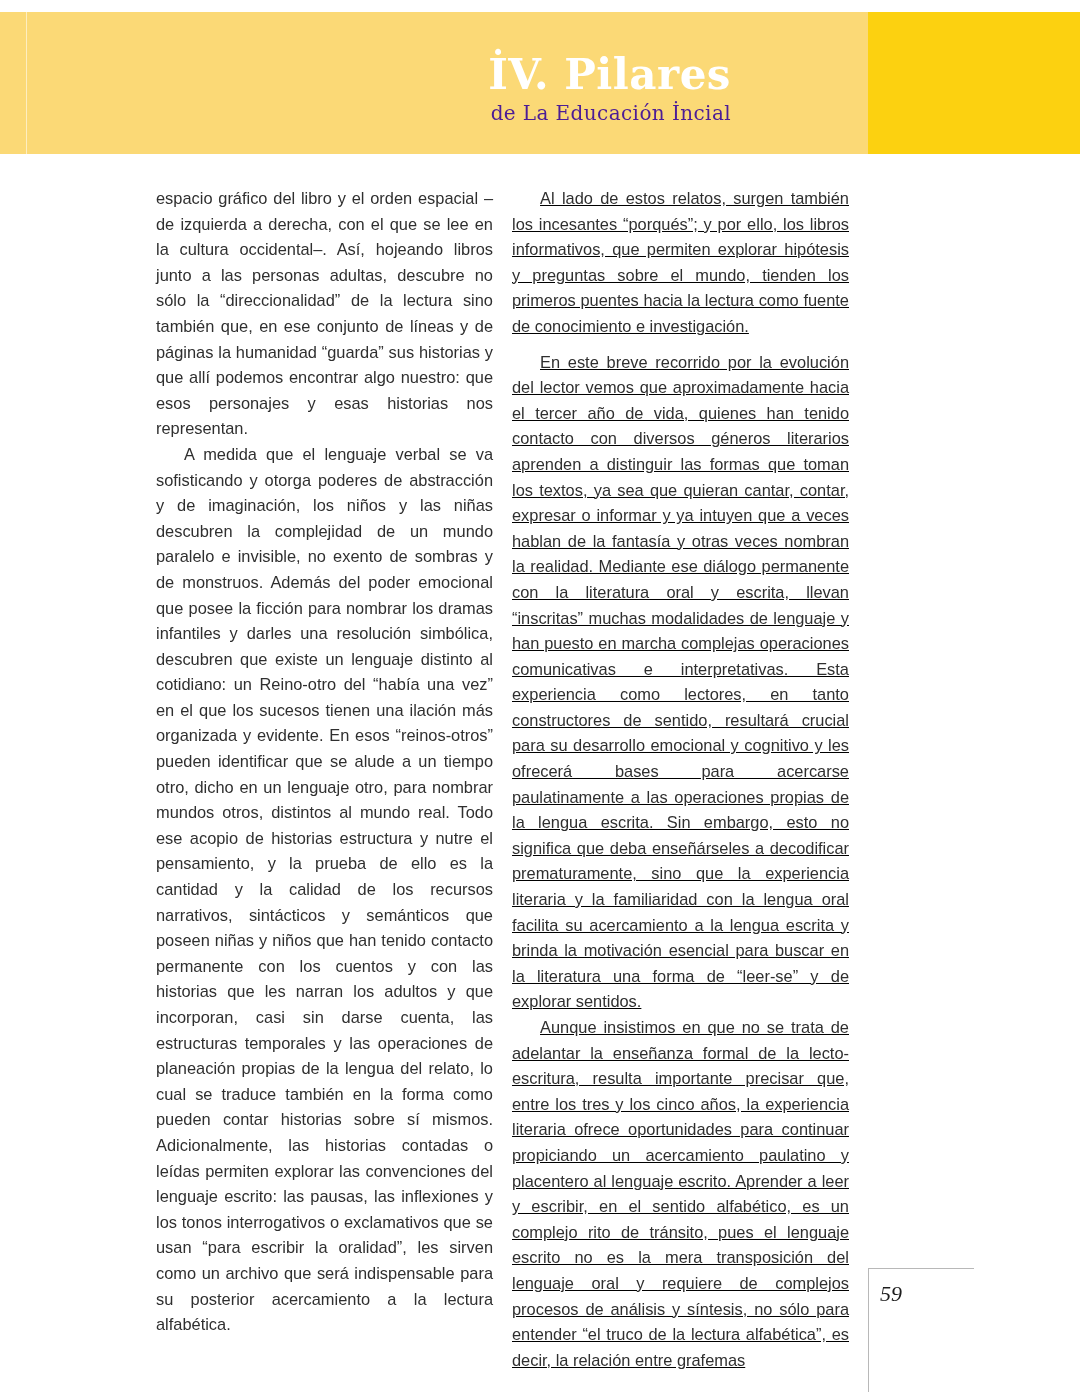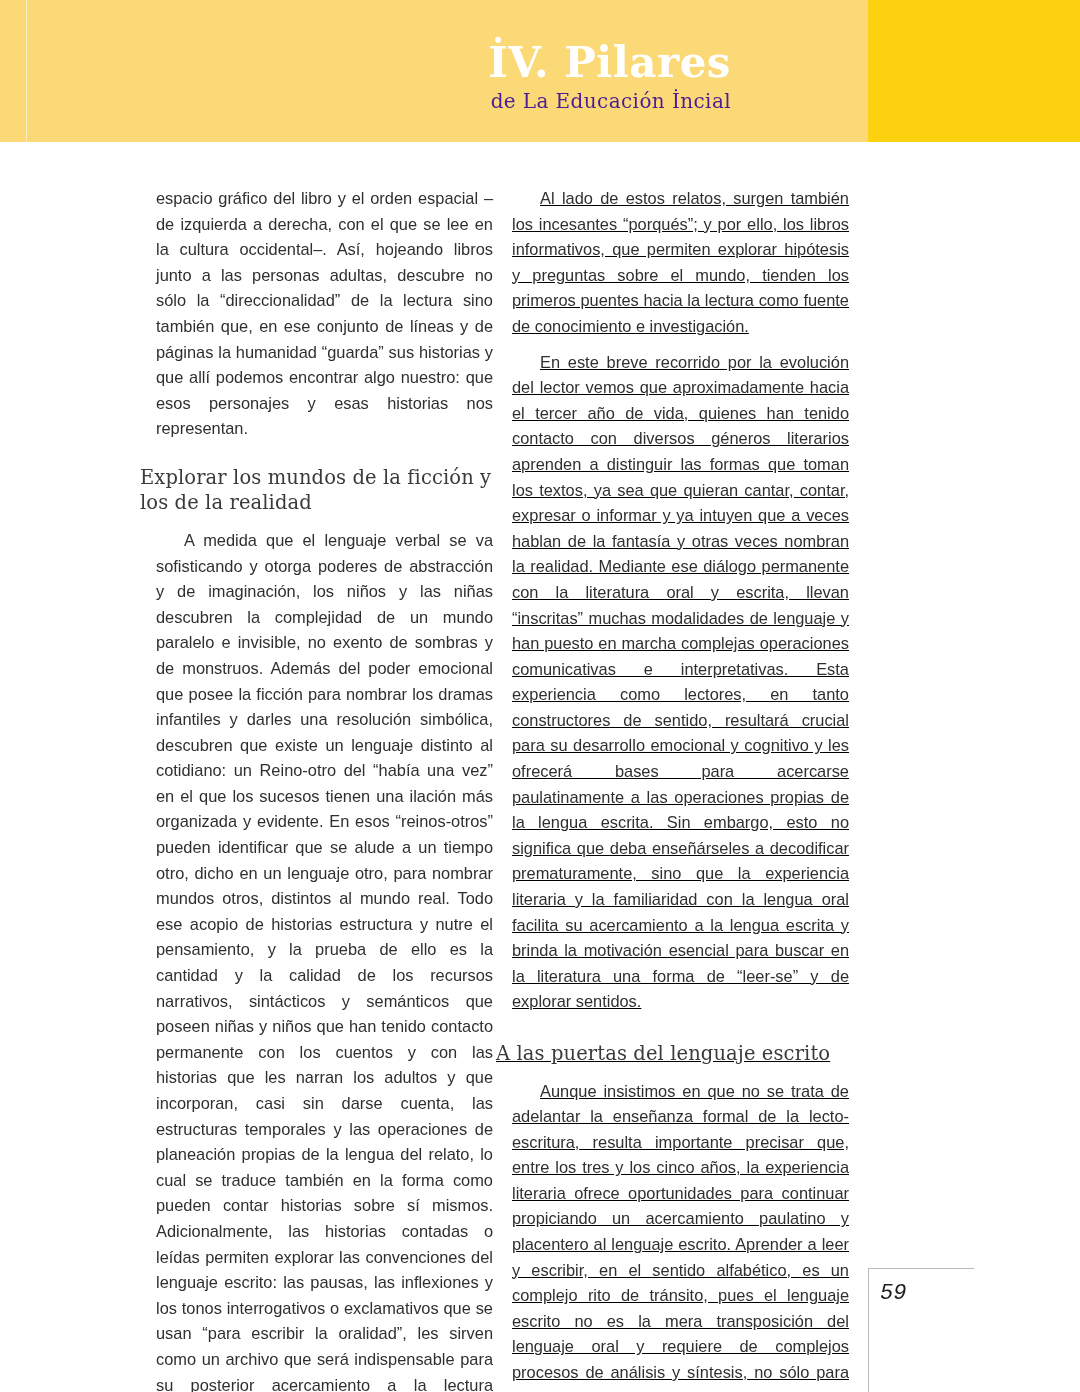--- a/index.html
+++ b/index.html
@@ -12,21 +12,21 @@
     height: 1392px;
     position: relative;
     font-family: "Liberation Sans", sans-serif;
     overflow: hidden;
   }
 
   
   #header-banner {
     position: absolute;
     left: 0;
-    top: 0;
+    top: 12px;
     width: 961px;
     height: 142px;
   }
   #header-band-light {
     position: absolute;
     left: 0;
     top: 0;
     width: 868px;
     height: 142px;
     background: #fbd976;
@@ -138,21 +138,21 @@
     left: 0;
     top: 0;
     width: 1px;
     height: 124px;
     background: #b8b8b8;
   }
   #page-number {
     position: absolute;
     left: 12px;
     top: 14px;
-    font-family: Liberation Mono, monospace;
+    font-family: Liberation Serif, serif;
     font-style: italic;
     font-size: 22px;
     line-height: 24px;
     color: #1d1d1d;
   }
 </style>
 </head>
 <body>
 
 <div id="header-banner">
@@ -163,33 +163,31 @@
     <span id="header-title">İV. Pilares</span>
     <span id="header-subtitle">de La Educación İncial</span>
   </div>
 </div>
 
 <div id="page-body">
 
   <div class="column" id="column-left">
     <p class="para">espacio gráfico del libro y el orden espacial – de izquierda a derecha, con el que se lee en la cultura occidental–. Así, hojeando libros junto a las personas adultas, descubre no sólo la “direccionalidad” de la lectura sino también que, en ese conjunto de líneas y de páginas la humanidad “guarda” sus historias y que allí podemos encontrar algo nuestro: que esos personajes y esas historias nos  representan.</p>
 
-    <h2 class="section-heading">Explorar los mundos de la ficción y los de la realidad</h2>
 
     <p class="para indent">A medida que el lenguaje verbal se va sofisticando y otorga poderes de abstracción y de imaginación, los niños y las niñas descubren la complejidad de un mundo paralelo e invisible, no exento de sombras y de monstruos. Además del poder emocional que posee la ficción para nombrar los dramas infantiles y darles una resolución simbólica, descubren que existe  un lenguaje distinto al cotidiano: un Reino-otro del “había una vez” en el que los sucesos tienen una ilación más organizada y evidente. En esos “reinos-otros” pueden identificar que se alude a un tiempo otro, dicho en un lenguaje otro, para nombrar mundos otros, distintos al mundo real. Todo ese acopio de historias estructura y nutre el pensamiento, y la prueba de ello es la cantidad y la calidad de los recursos narrativos, sintácticos y semánticos que poseen niñas y niños que han tenido contacto permanente con los cuentos y con las historias que les narran los adultos y que incorporan, casi sin darse cuenta, las estructuras temporales y las operaciones de planeación propias de la lengua del relato, lo cual se traduce también en la forma como pueden contar historias sobre sí mismos. Adicionalmente, las historias contadas o leídas permiten explorar las convenciones del lenguaje escrito: las pausas, las inflexiones y los tonos interrogativos o exclamativos que se usan “para escribir la oralidad”, les sirven como un archivo que será indispensable para su posterior acercamiento a la lectura  alfabética.</p>
   </div>
 
   <div class="column" id="column-right">
     <p class="para indent">Al lado de estos relatos, surgen también los incesantes “porqués”; y por ello, los libros informativos, que permiten explorar hipótesis y preguntas sobre el mundo, tienden los primeros puentes hacia la lectura como fuente de conocimiento e investigación.</p>
 
     <div class="spacer-para"></div>
 
     <p class="para indent">En este breve recorrido por la evolución del lector vemos que aproximadamente hacia el tercer año de vida, quienes han tenido contacto con diversos géneros literarios aprenden a distinguir las formas que toman los textos, ya sea que quieran cantar, contar, expresar o informar y ya intuyen que a veces hablan de la fantasía y otras veces nombran la realidad. Mediante ese diálogo permanente con la literatura oral y escrita, llevan “inscritas” muchas modalidades de lenguaje y han puesto en marcha complejas operaciones comunicativas e interpretativas. Esta experiencia como lectores, en tanto constructores de sentido, resultará crucial para su desarrollo emocional y cognitivo y les ofrecerá bases para acercarse paulatinamente a las operaciones propias de la lengua escrita. Sin embargo, esto no significa que deba enseñárseles a decodificar prematuramente, sino que la experiencia literaria y la familiaridad con la lengua oral facilita su acercamiento a la lengua escrita y brinda la motivación esencial para buscar en la literatura una forma de “leer-se” y de explorar sentidos.</p>
 
-    <h2 class="section-heading tight-top">A las puertas del lenguaje escrito</h2>
 
     <p class="para indent">Aunque insistimos en que no se trata de adelantar la enseñanza formal de la lecto-escritura, resulta importante precisar que, entre los tres y los cinco años, la experiencia literaria ofrece oportunidades para continuar propiciando un acercamiento paulatino y placentero al lenguaje escrito.  Aprender a leer y escribir, en el sentido alfabético, es un complejo rito de tránsito, pues el lenguaje escrito no es la mera transposición del lenguaje oral y requiere de complejos procesos de análisis y síntesis, no sólo para entender “el truco de la lectura alfabética”, es decir, la relación entre grafemas</p>
   </div>
 
 </div>
 
 <div id="page-number-frame">
   <div id="page-number-rule-top"></div>
   <div id="page-number-rule-left"></div>
   <span id="page-number">59</span>

